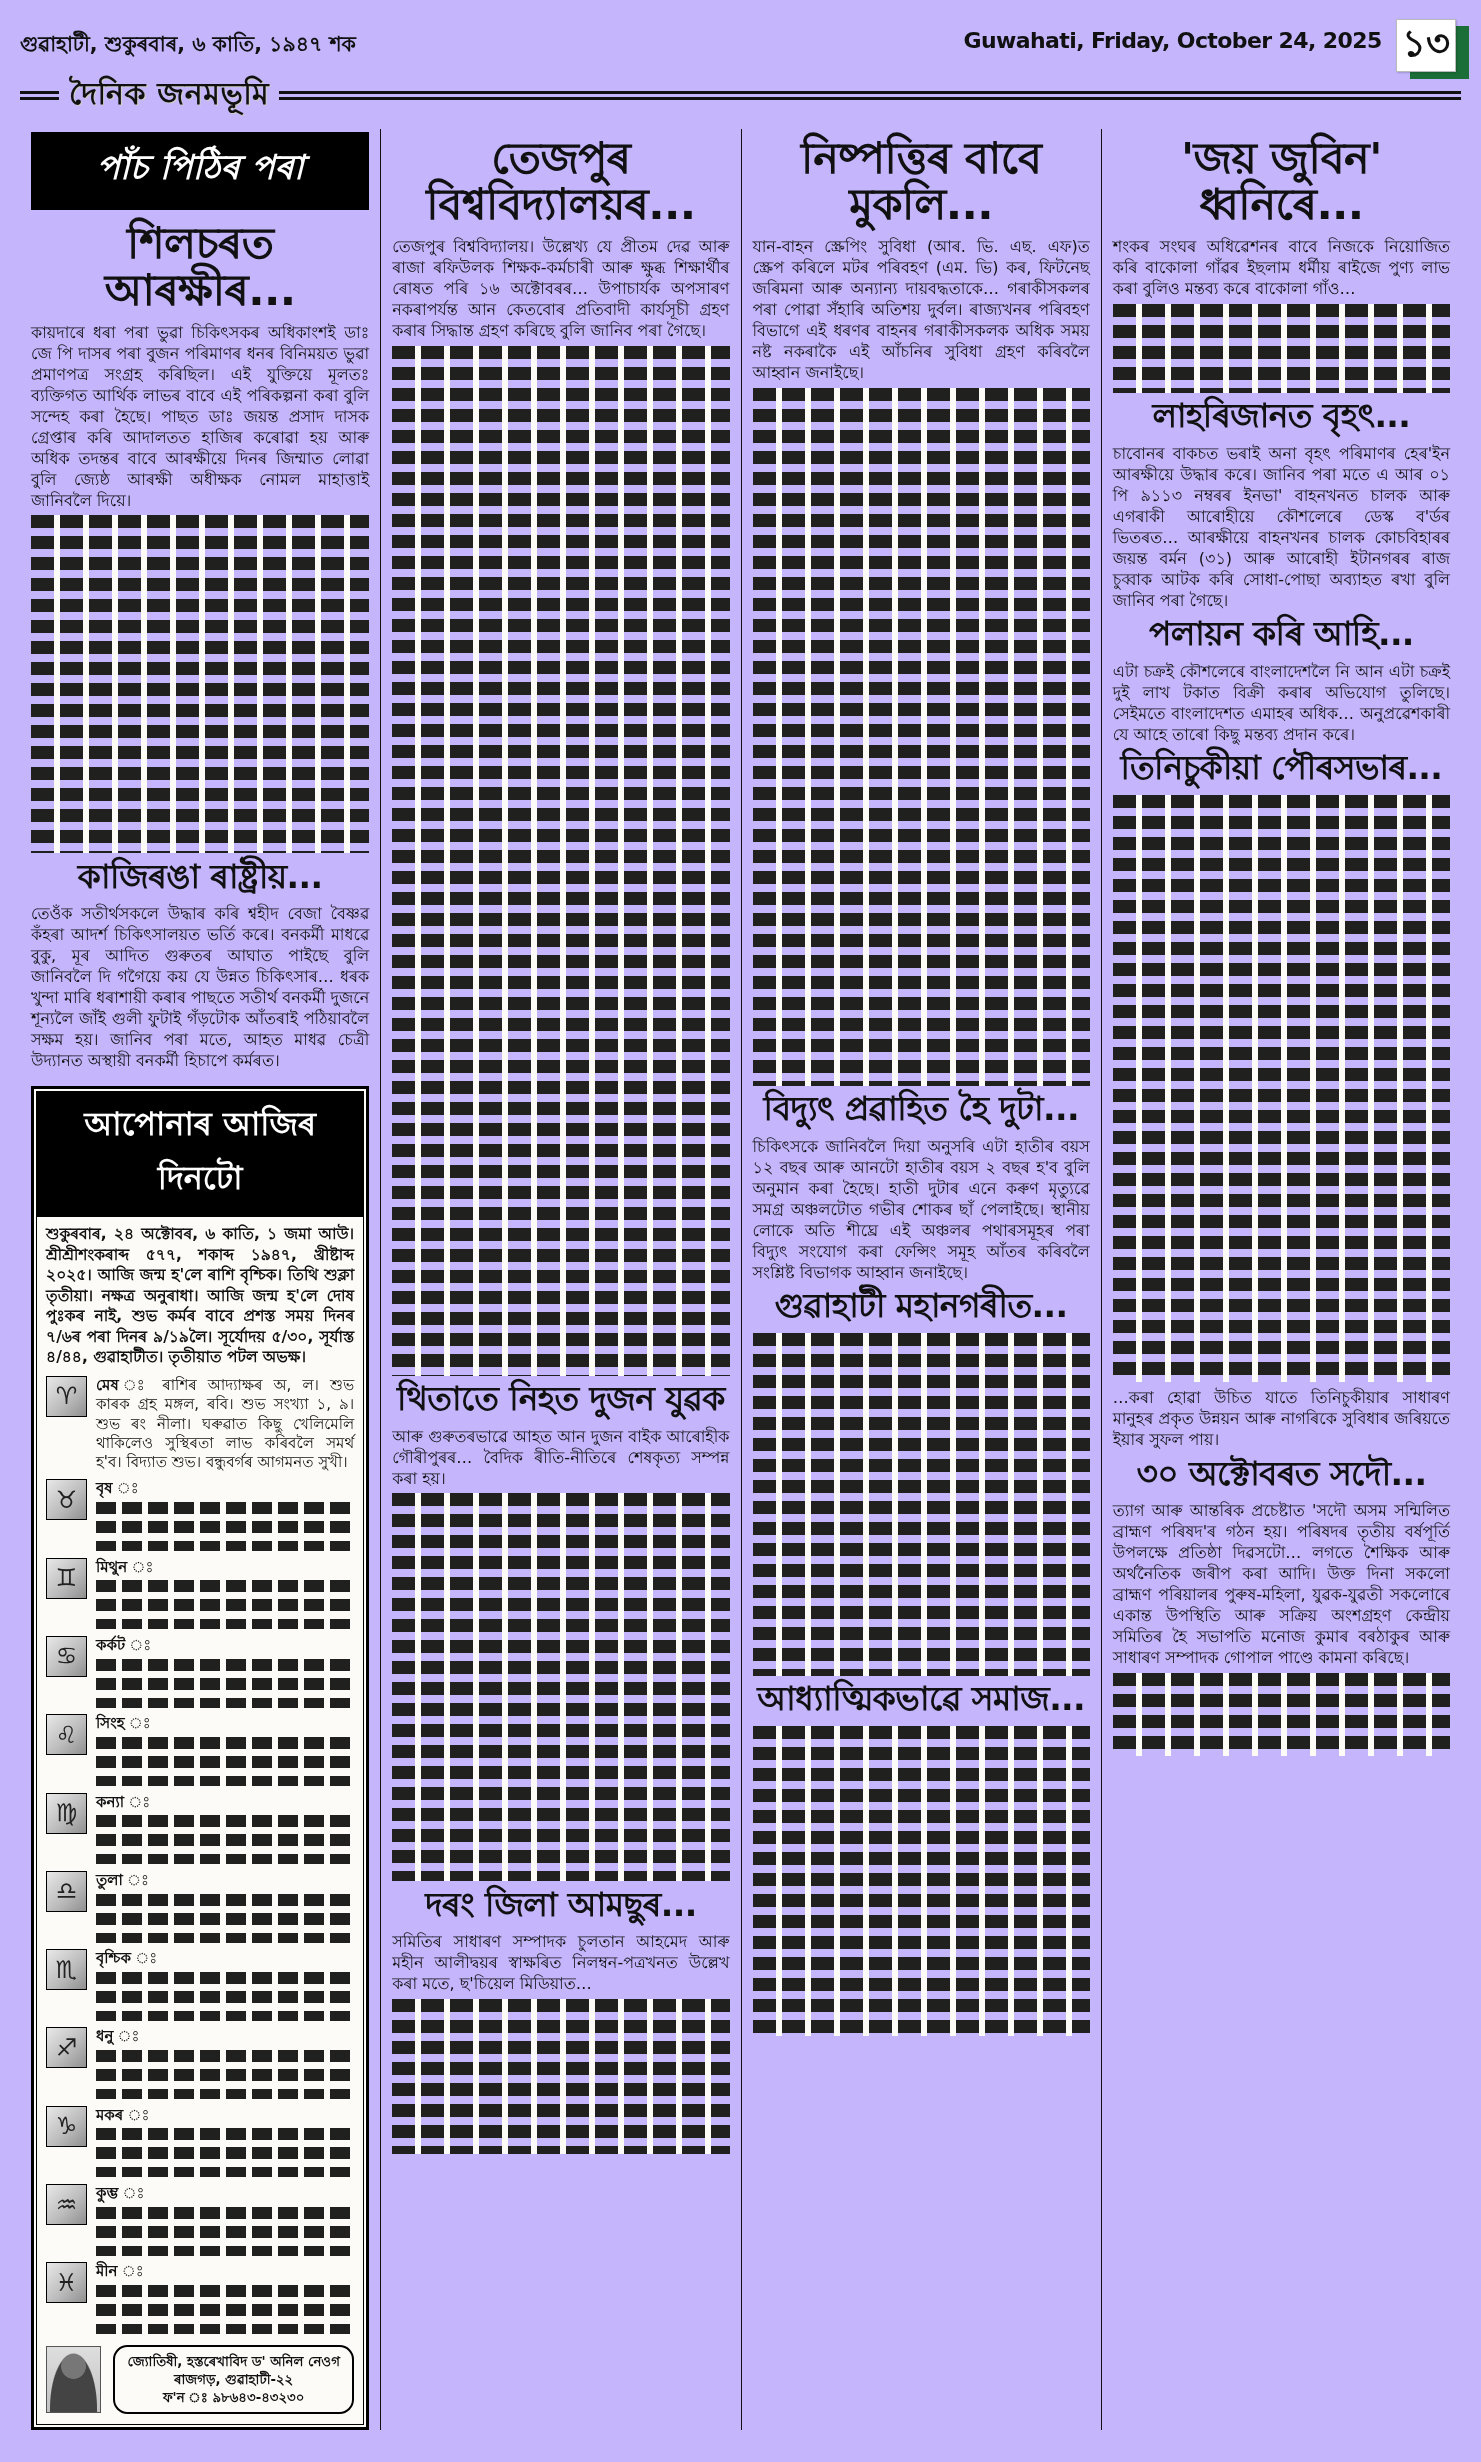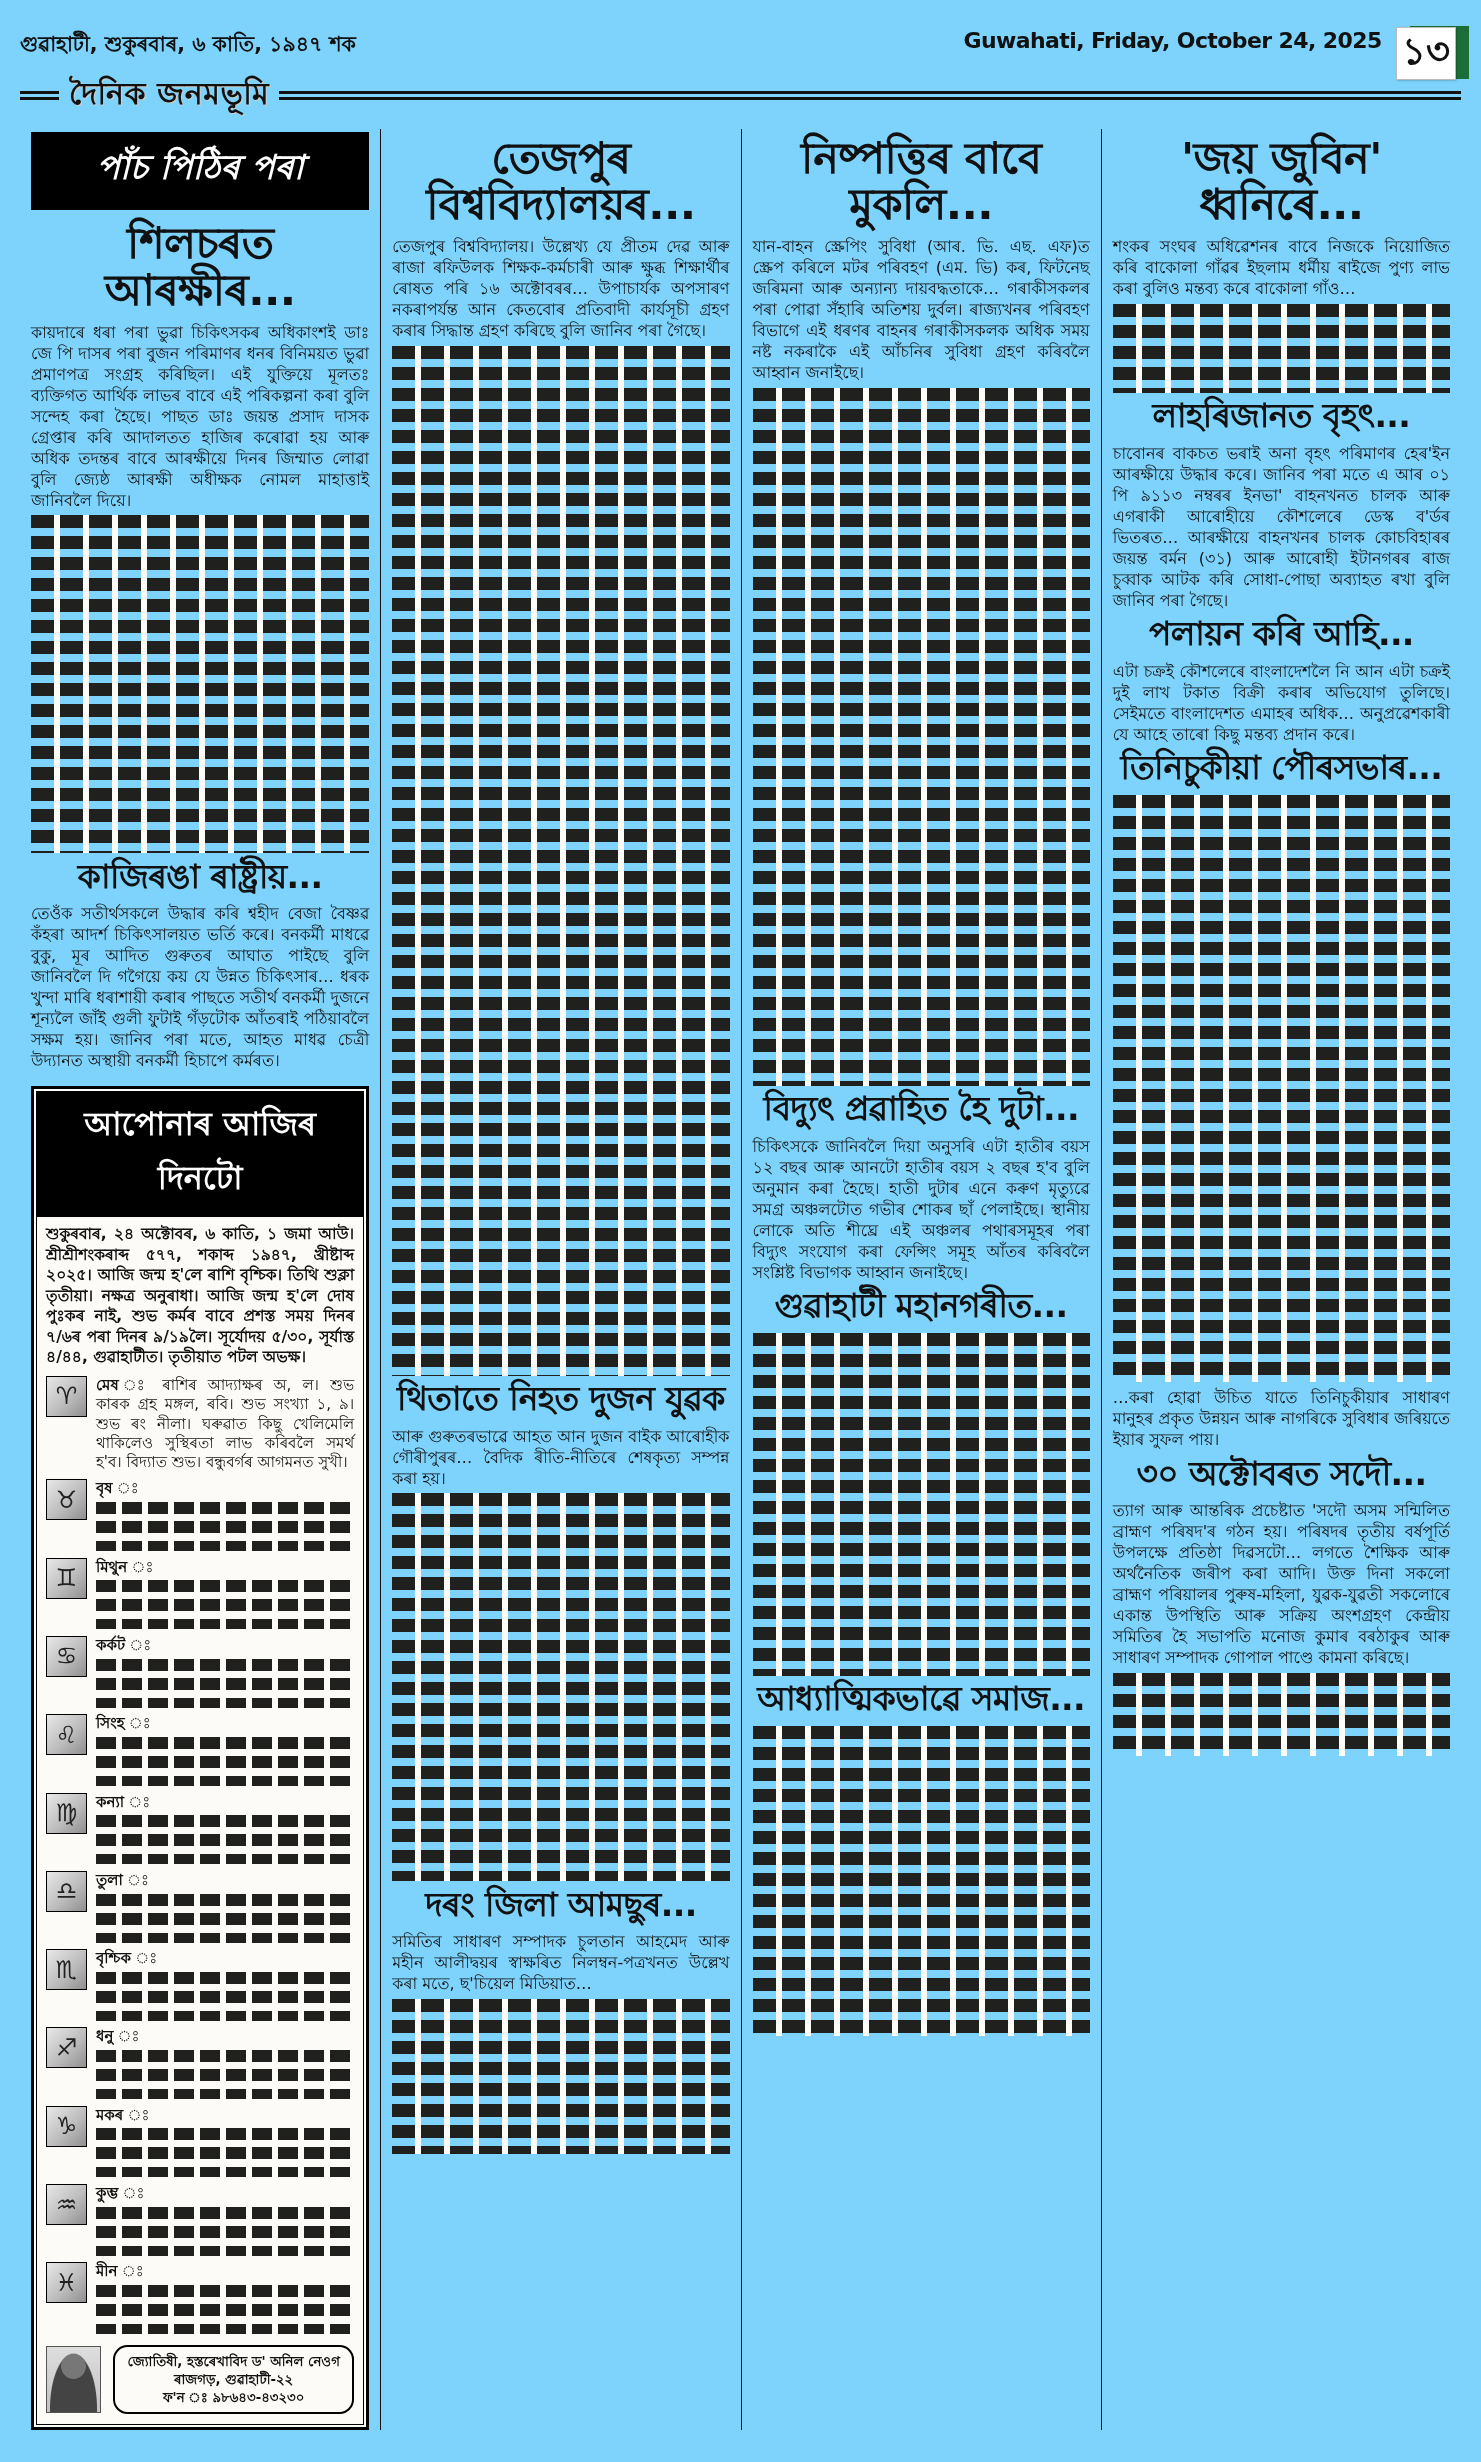--- a/index.html
+++ b/index.html
@@ -1,30 +1,30 @@
 <!DOCTYPE html>
 <html style="font-size:8.9px"><head>
 <meta charset="utf-8">
 <style>
   html,body{margin:0;padding:0;background:#e8e6e0;}
   .page{
     position:relative;width:1481px;height:2462px;margin:0 auto;
-    background:#7dd3fc;color:#111;overflow:hidden;
+    background:#c4b5fd;color:#111;overflow:hidden;
     font-family:"DejaVu Sans","Liberation Sans",sans-serif;
     box-sizing:border-box;padding:19px 20px 11px 20px;
   }
   
   .topbar{display:flex;justify-content:space-between;align-items:flex-start;height:48px;}
   .date-as{font-size:20.5px;font-weight:700;padding-top:10px;}
   .topbar-right{display:flex;align-items:flex-start;gap:14.4px;}
   .date-en{font-size:22px;font-weight:700;letter-spacing:-0.6px;padding-top:8.9px;margin-left:40px;}
   .pagenum-wrap{position:relative;width:65px;height:60px;}
   .pagenum-green{position:absolute;right:-7.8px;top:6.6px;width:59px;height:53px;}
   .pagenum{
-    position:absolute;left:0;top:8px;width:58px;height:51px;background:#fff;
+    position:absolute;left:0;top:0;width:58px;height:51px;background:#fff;
     border:0.6px solid #bbb;box-shadow:1.1px 1.1px 2.2px rgba(0,0,0,.35);
     display:flex;align-items:center;justify-content:center;
     font-size:37px;font-weight:800;
   }
   
   .masthead-row{display:flex;align-items:center;margin:3.3px 0 7.8px 0;}
   .dbl{height:8.9px;border-top:3.3px solid #111;border-bottom:3.3px solid #111;box-sizing:border-box;}
   .dbl.short{width:39px;}
   .dbl.grow{flex:1;}
   .masthead{font-size:30px;font-weight:900;padding:0 10px;letter-spacing:0.6px;

